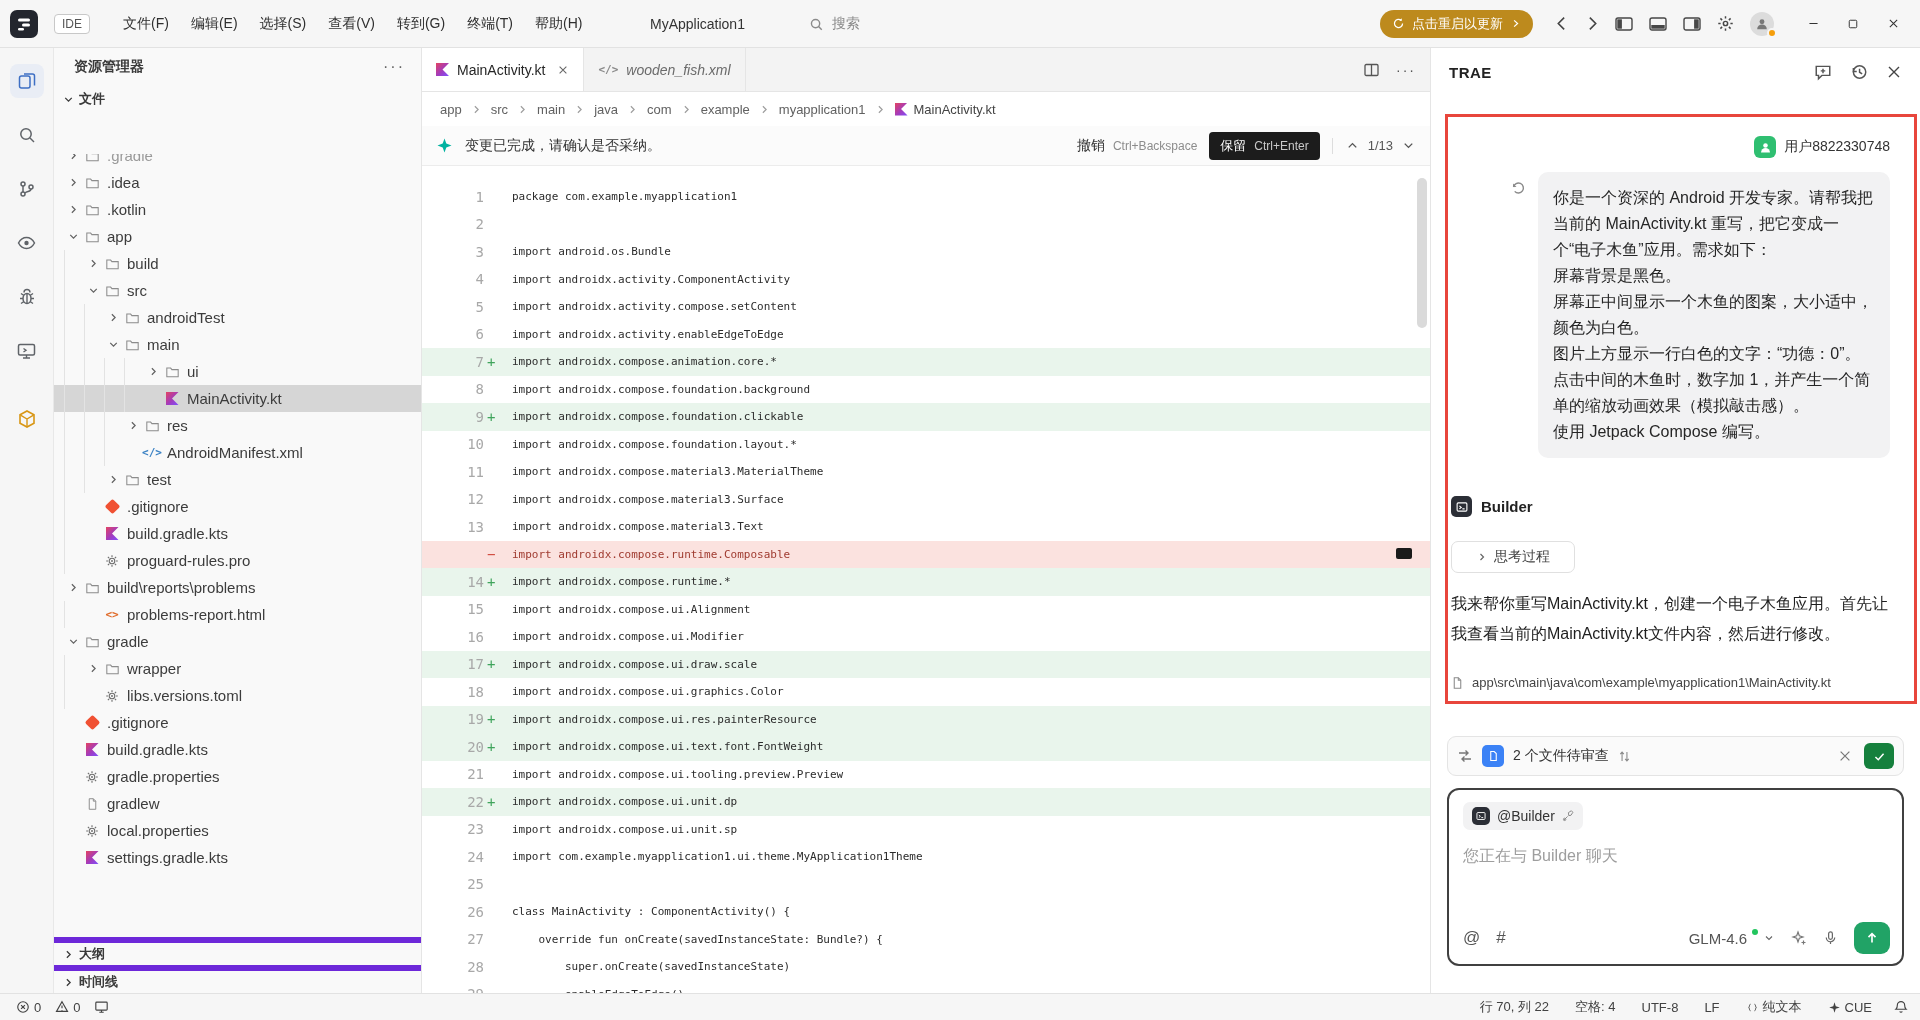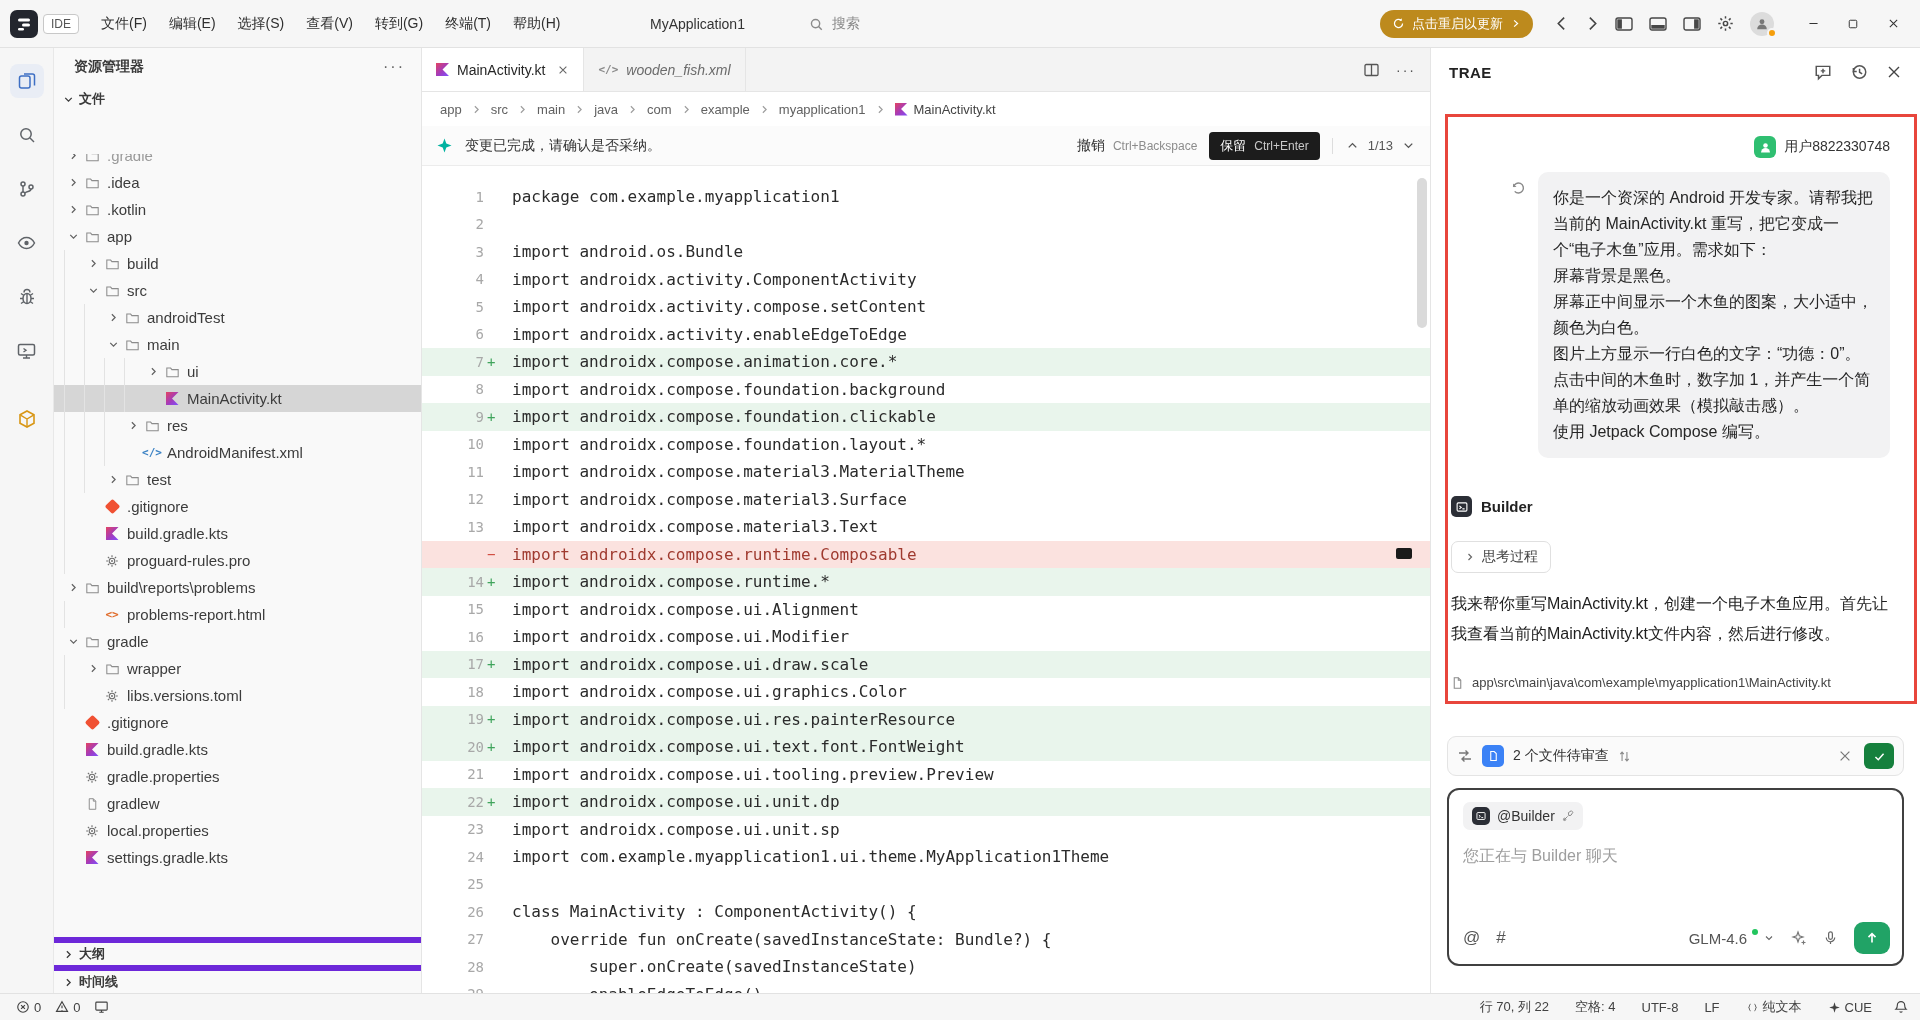--- a/index.html
+++ b/index.html
@@ -3,21 +3,21 @@
 <meta charset="utf-8">
 <style>
   * { margin:0; padding:0; box-sizing:border-box; }
   html,body { width:1920px; height:1020px; overflow:hidden; }
   body { font-family:"Liberation Sans","DejaVu Sans",sans-serif; background:#fff; color:#333; position:relative; font-size:14px; }
   svg { display:block; }
   .icon { display:inline-flex; align-items:center; justify-content:center; flex:0 0 auto; }
 
   
   .titlebar { position:absolute; top:0; left:0; right:0; height:48px; background:#f6f6f6; border-bottom:1px solid #e2e2e2; display:flex; align-items:center; padding:0 10px; z-index:20; }
-  .tb-left { display:flex; align-items:center; gap:5px; }
+  .tb-left { display:flex; align-items:center; gap:16px; }
   .logo { width:28px; height:28px; border-radius:7px; background:#23262e; display:flex; align-items:center; justify-content:center; }
   .ide-badge { border:1px solid #c8c8c8; border-radius:4px; padding:2px 7px; font-size:12px; color:#555; background:#fff; }
   .menus { display:flex; align-items:center; gap:4px; margin-left:8px; }
   .menu-item { padding:5px 9px; border-radius:5px; color:#2f2f2f; font-size:14px; cursor:default; }
   .tb-center { position:absolute; left:650px; top:0; height:48px; display:flex; align-items:center; gap:64px; }
   .project { font-size:14px; color:#333; display:flex; align-items:center; gap:6px; }
   .tb-search { display:flex; align-items:center; gap:8px; color:#8a8a8a; font-size:14px; }
   .tb-right { margin-left:auto; display:flex; align-items:center; gap:14px; }
   .update-pill { display:flex; align-items:center; gap:7px; background:#bd8a1d; color:#fff; font-size:13px; height:28px; border-radius:14px; padding:0 12px; }
   .nav-arrows { display:flex; gap:14px; color:#444; margin-left:6px; }
@@ -78,39 +78,39 @@
   .diff-divider { width:1px; height:16px; background:#ddd; }
   .diff-nav { display:flex; align-items:center; gap:8px; color:#555; font-size:13px; }
   .code { position:absolute; top:118px; bottom:0; left:0; right:0; overflow:hidden; padding-top:17px; font-family:"DejaVu Sans Mono","Liberation Mono",monospace; }
   .code-row { height:27.5px; display:flex; align-items:center; white-space:pre; }
   .code-row.added { background:#e9f5ec; }
   .code-row.removed { background:#fbe2df; }
   .gut-num { width:62px; text-align:right; font-size:14px; color:#a8a8a8; flex:0 0 auto; }
   .gut-mark { width:17px; font-size:14px; padding-left:3px; color:transparent; flex:0 0 auto; }
   .added .gut-mark { color:#3fa45c; }
   .removed .gut-mark { color:#d14b3f; }
-  .code-text { font-size:16px; color:#2b2b2b; padding-left:11px; }
+  .code-text { font-size:11px; color:#2b2b2b; padding-left:11px; }
   .removed .code-text { color:#9f3a2f; }
   .scroll-thumb { position:absolute; top:130px; right:3px; width:10px; height:150px; background:#dadada; border-radius:5px; }
   .scroll-marker { position:absolute; top:500px; right:18px; width:16px; height:11px; background:#1a1a1a; border-radius:2px; }
 
   
   .chat { position:absolute; top:48px; bottom:27px; right:0; width:490px; background:#fff; border-left:1px solid #e5e5e5; }
   .chat-header { height:48px; display:flex; align-items:center; padding:0 18px; }
   .chat-title { font-weight:700; font-size:15px; color:#222; letter-spacing:.5px; }
   .chat-h-icons { margin-left:auto; display:flex; gap:18px; color:#555; align-items:center; }
   .chat-msgs { position:absolute; top:48px; left:0; right:0; height:614px; overflow:hidden; padding:0 24px 0 20px; }
   .user-row { margin-top:40px; display:flex; justify-content:flex-end; align-items:center; gap:8px; font-size:14px; color:#333; padding-right:6px; }
   .user-avatar { width:22px; height:22px; border-radius:6px; background:#2fbf71; color:#fff; display:flex; align-items:center; justify-content:center; }
   .bubble-row { display:flex; justify-content:flex-end; align-items:flex-start; gap:12px; margin-top:14px; padding-right:6px; }
   .undo-ic { color:#8a8a8a; margin-top:8px; }
   .bubble { width:352px; background:#f2f2f3; border-radius:10px; padding:13px 15px; font-size:16px; line-height:26px; color:#262626; white-space:pre-wrap; }
   .builder-row { margin-top:38px; display:flex; align-items:center; gap:9px; font-size:15px; font-weight:700; color:#222; }
   .builder-ic { width:21px; height:21px; border-radius:5px; background:#2b2e36; color:#fff; display:flex; align-items:center; justify-content:center; }
-  .think-chip { margin-top:24px; display:inline-flex; align-items:center; gap:6px; border:1px solid #e0e0e0; border-radius:7px; padding:6px 12px; font-size:14px; color:#444; background:#fff; }
+  .think-chip { margin-top:24px; display:inline-flex; align-items:center; gap:6px; border:1px solid #e0e0e0; border-radius:7px; padding:6px 24px; font-size:14px; color:#444; background:#fff; }
   .para { margin-top:16px; font-size:16px; line-height:30px; color:#1f1f1f; }
   .file-chip { margin-top:26px; display:flex; align-items:center; gap:8px; font-size:13px; color:#444; white-space:nowrap; overflow:hidden; }
   .file-chip .icon { color:#8a8a8a; }
   .red-box { position:absolute; left:14px; top:66px; width:472px; height:590px; border:3px solid #e8463c; z-index:10; pointer-events:none; }
   .review-bar { position:absolute; left:16px; right:16px; top:688px; height:40px; border:1px solid #e4e4e4; background:#fafafa; border-radius:9px; display:flex; align-items:center; gap:9px; padding:0 9px; }
   .review-text { font-size:14px; color:#333; }
   .doc-blue { width:22px; height:22px; border-radius:5px; background:#3b82f6; color:#fff; display:flex; align-items:center; justify-content:center; }
   .review-right { margin-left:auto; display:flex; align-items:center; gap:12px; }
   .check-btn { width:30px; height:26px; border-radius:6px; background:#15803d; color:#fff; display:flex; align-items:center; justify-content:center; font-size:14px; }
   .input-box { position:absolute; left:16px; right:16px; top:740px; height:178px; border:2px solid #404040; border-radius:12px; background:#fff; padding:12px 14px; }

